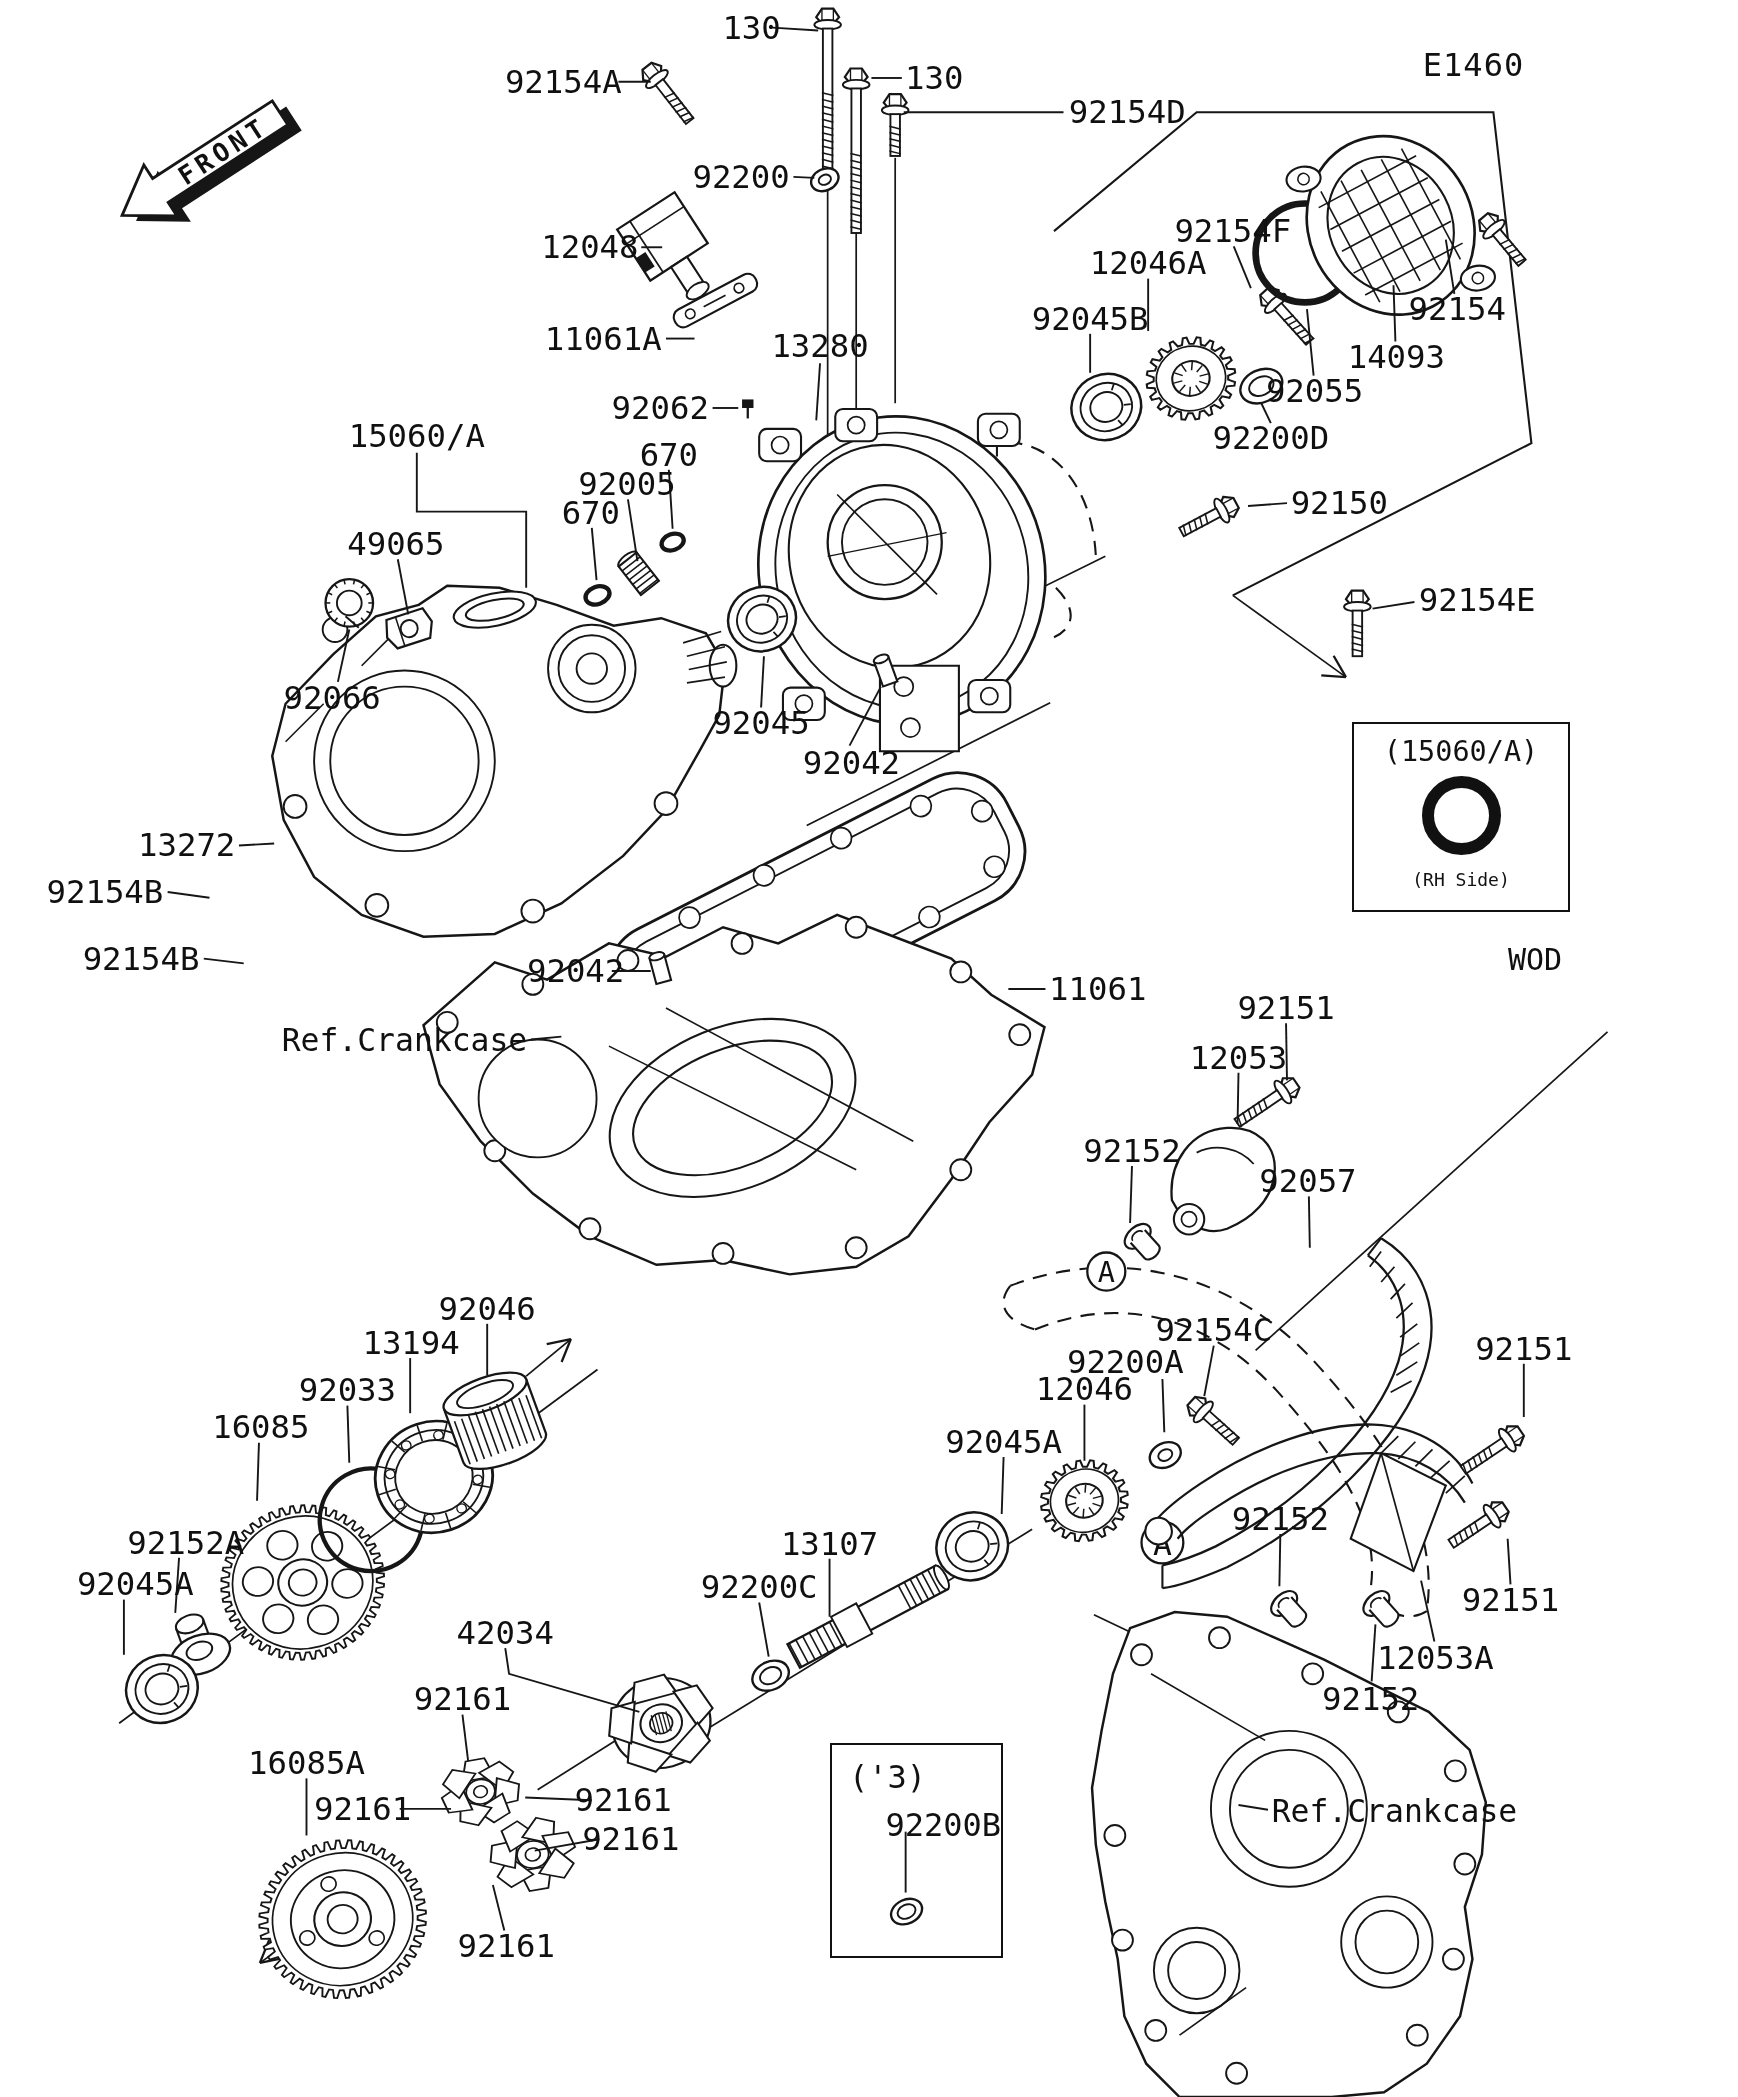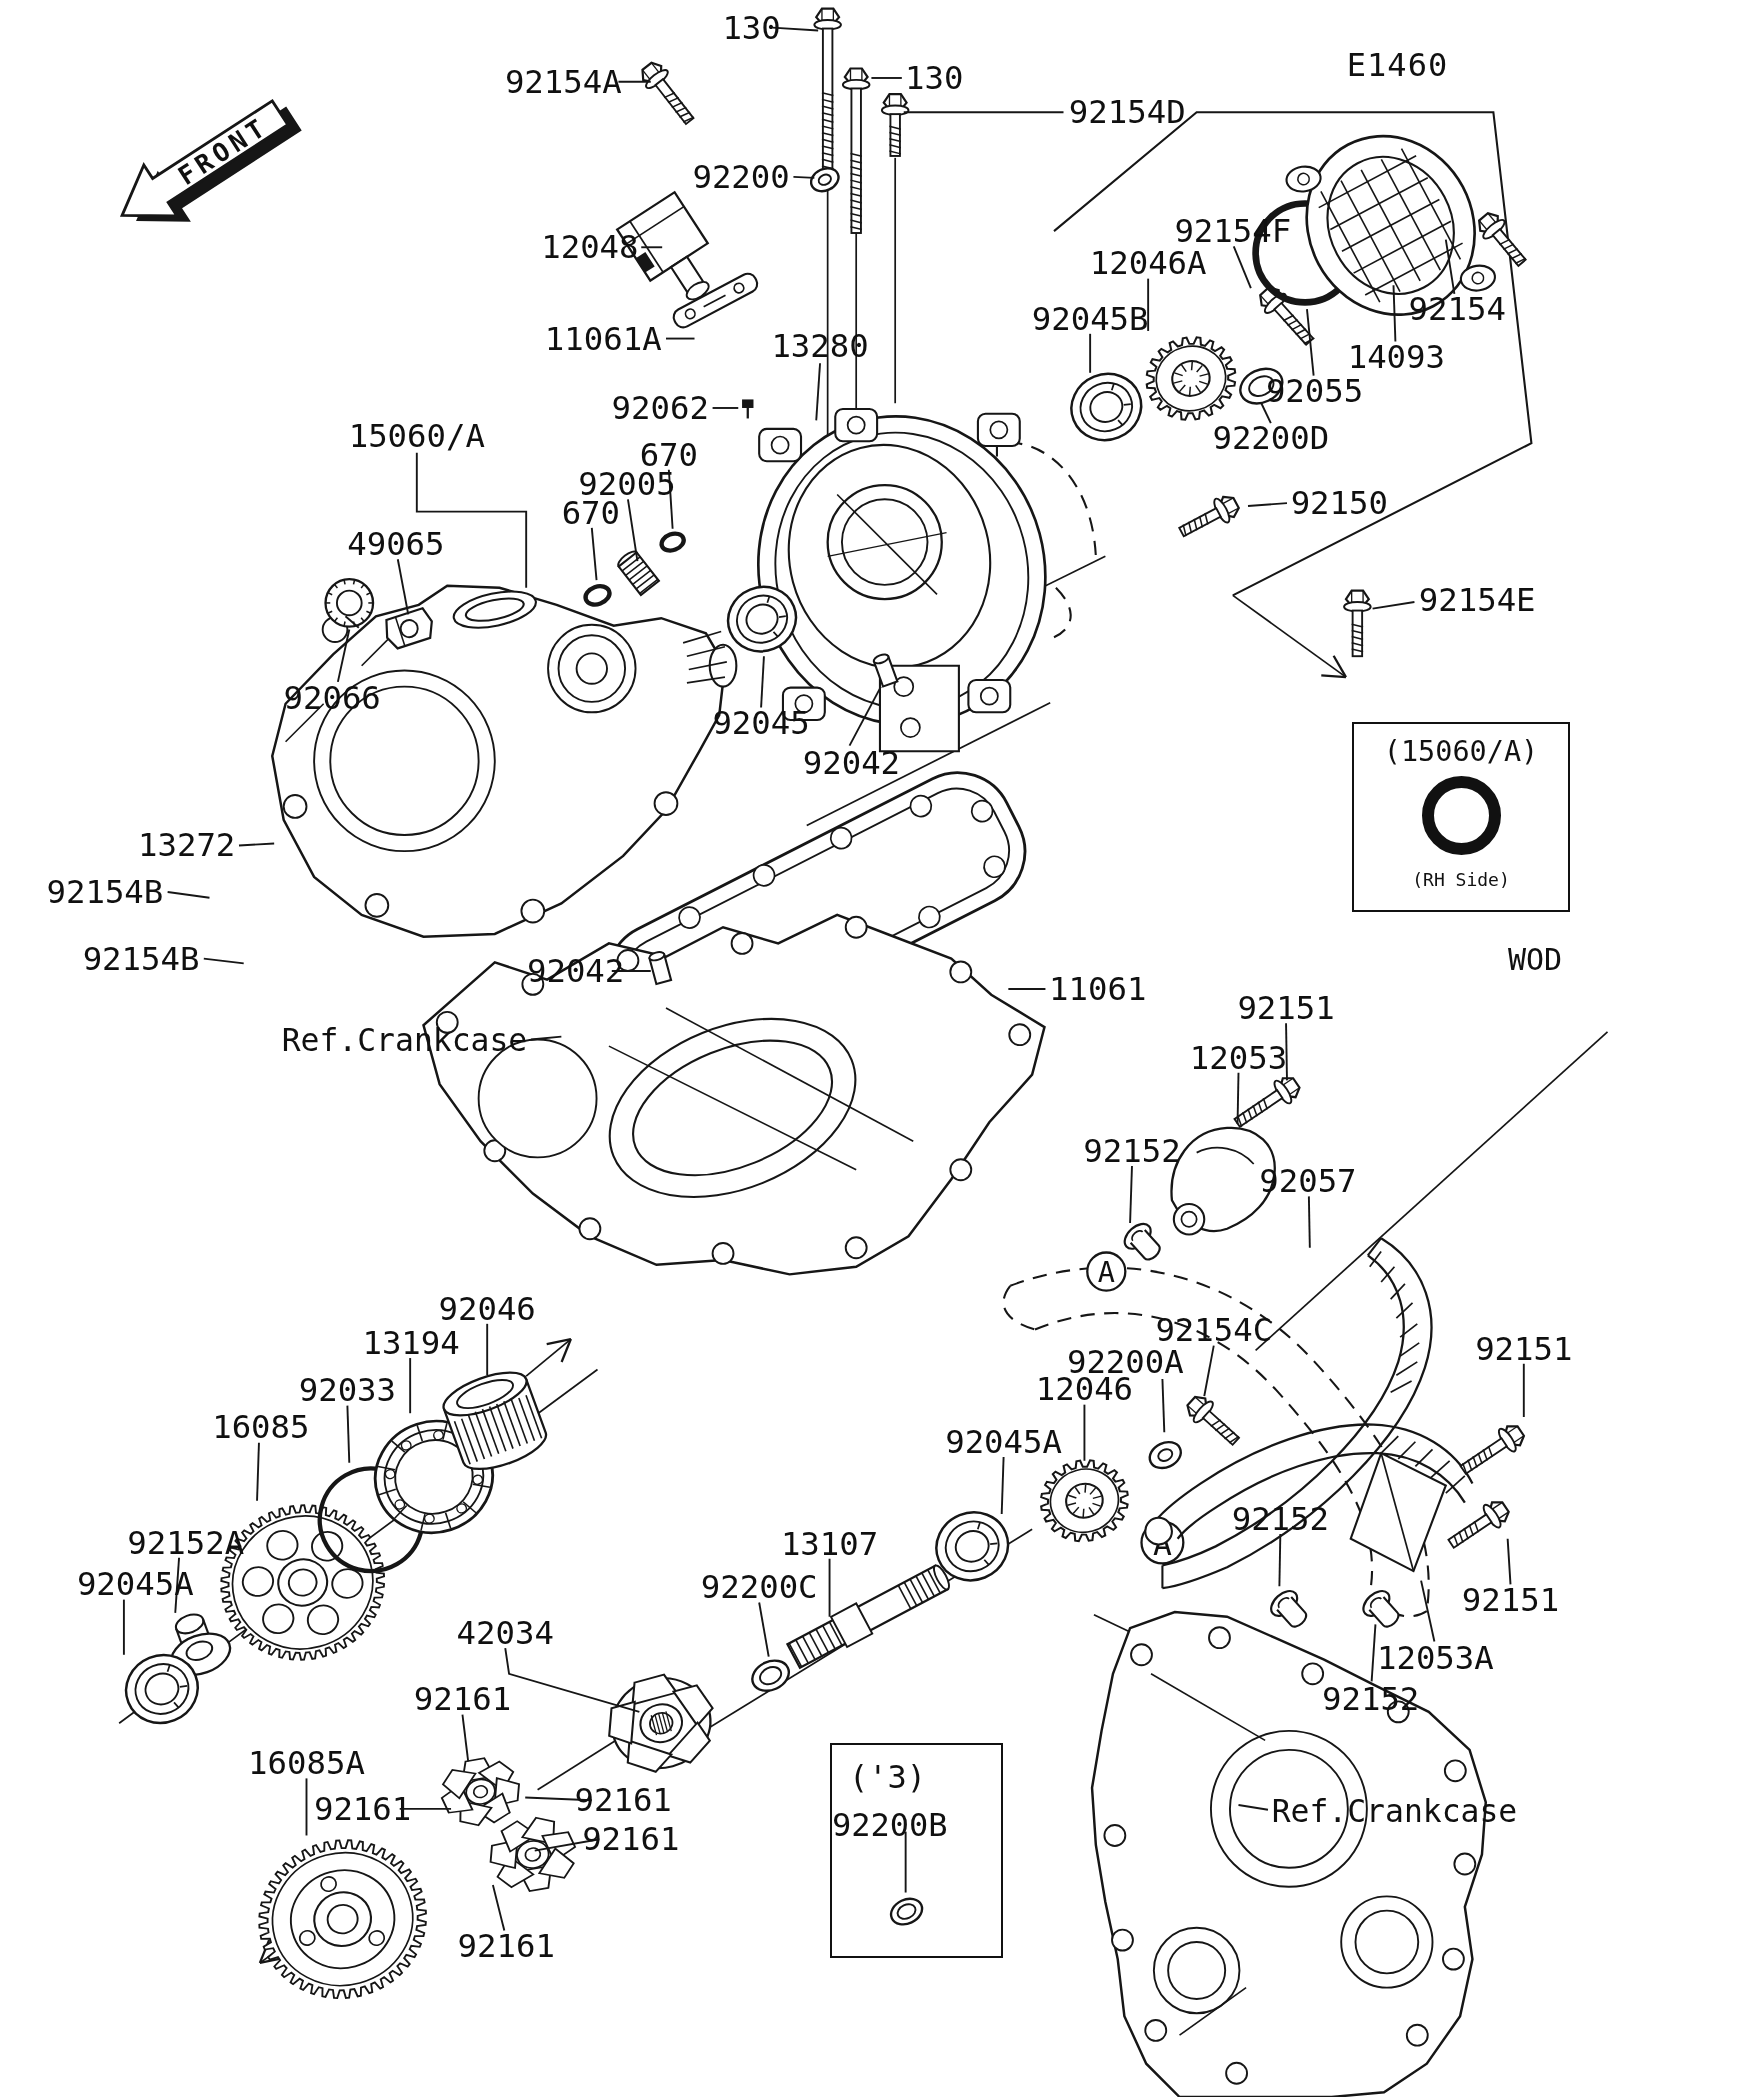--- a/index.html
+++ b/index.html
@@ -1,31 +1,31 @@
 <!DOCTYPE html>
 <html style="font-size:15px"><head>
 <meta charset="utf-8">
 <style>
   html,body{margin:0;padding:0;background:#fff}
   .stage{position:relative;width:1739px;height:2097px;background:#fff;
          font-family:"DejaVu Sans Mono",monospace;color:#111;overflow:hidden}
   .stage svg{position:absolute;left:0;top:0}
-  .figcode{position:absolute;left:1312px;top:46px;width:171px;text-align:center;
+  .figcode{position:absolute;left:1388px;top:46px;width:171px;text-align:center;
            font-size:32px;letter-spacing:1px}
   .inset{position:absolute;border:2.9px solid #111;text-align:center;background:transparent}
   .inset-rh{left:1352px;top:722px;width:214px;height:186px}
   .inset-rh .l1{margin-top:11.4px;font-size:28.5px}
   .inset-rh .l2{margin-top:14px;font-size:18px}
   .oring-glyph{width:55px;height:55px;border:12.4px solid #111;border-radius:50%;
                margin:7.6px auto 0 auto}
   .inset-caption{position:absolute;left:1428px;top:942px;width:214px;text-align:center;
                  font-size:30px}
   .inset-15{left:830px;top:1743px;width:169px;height:211px;text-align:left}
   .inset-15 .l1{margin:13.3px 0 0 17px;font-size:32px}
-  .inset-15 .p1{margin:9.5px 0 0 0;text-align:left;font-size:32px}
+  .inset-15 .p1{margin:9.5px 0 0 0;text-align:right;font-size:32px}
 </style>
 </head>
 <body>
 
 <div class="stage">
   <svg id="cv" width="1739" height="2097" viewBox="0 0 1828 2205">
       <g>
         <line x1="870" y1="178" x2="870" y2="508" stroke="#161616" stroke-width="1.8"></line>
         <line x1="900" y1="242" x2="900" y2="548" stroke="#161616" stroke-width="1.8"></line>
         <line x1="941" y1="166" x2="941" y2="424" stroke="#161616" stroke-width="1.8"></line>

